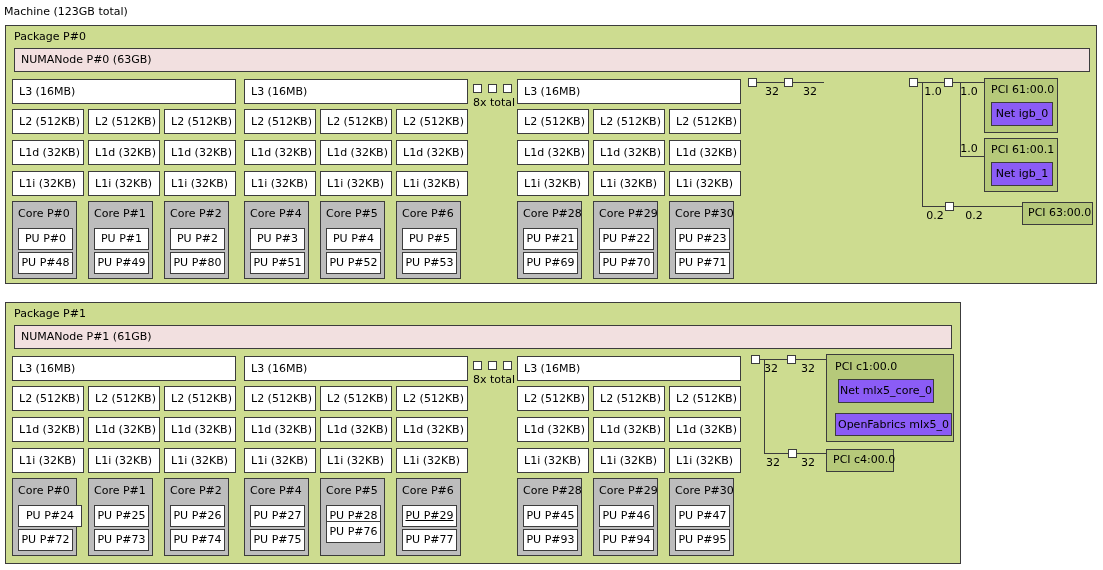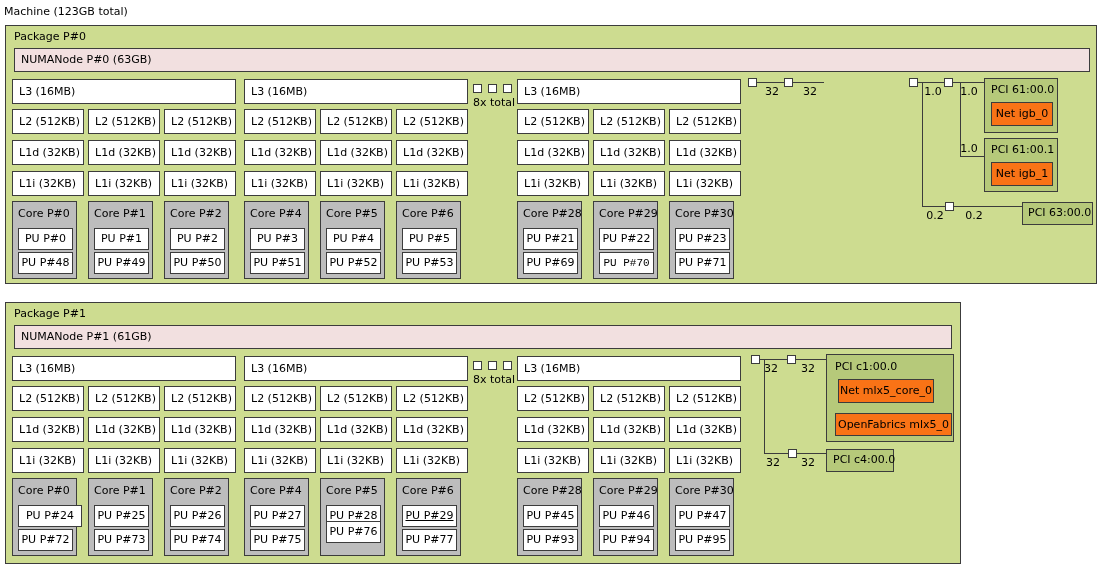--- a/index.html
+++ b/index.html
@@ -8,21 +8,21 @@
   .box{position:absolute;box-sizing:border-box;border:1px solid #3c3c3c;}
   .package{background:#cddc90;}
   .pkg-label{position:absolute;left:8px;top:4px;white-space:nowrap;}
   .numa{background:#f2e0e0;line-height:22px;padding-left:6px;white-space:nowrap;}
   .cache{background:#ffffff;line-height:23px;padding-left:6px;white-space:nowrap;overflow:hidden;}
   .core{background:#bdbdbd;}
   .core-label{position:absolute;left:5px;top:5px;white-space:nowrap;}
   .pu{background:#ffffff;text-align:center;line-height:20px;white-space:nowrap;}
   .pcibox{background:#b6c97a;}
   .pci-title{position:absolute;white-space:nowrap;}
-  .dev{background:#f97316;text-align:center;line-height:21px;white-space:nowrap;overflow:hidden;}
+  .dev{background:#8b5cf6;text-align:center;line-height:21px;white-space:nowrap;overflow:hidden;}
   .blockdev{background:#e3e3e3;padding:3px 0 0 5px;line-height:15px;text-align:left;}
   .blockdev span{display:block;white-space:nowrap;}
   .lk{position:absolute;background:#3c3c3c;}
   .hl{height:1px;}
   .vl{width:1px;}
   .sq{position:absolute;width:9px;height:9px;background:#fff;border:1px solid #3c3c3c;box-sizing:border-box;}
   .spd{position:absolute;width:24px;text-align:center;white-space:nowrap;}
   .elabel{position:absolute;left:458px;top:70px;width:60px;text-align:center;white-space:nowrap;}
   .machine-label{position:absolute;left:4px;top:5px;white-space:nowrap;}
 </style>
@@ -93,21 +93,21 @@
         <div class="core-label">Core P#1</div>
         <div class="box pu" style="left: 5px; top: 26px; width: 55px; height: 22px;">PU P#1</div>
         <div class="box pu" style="left: 5px; top: 50px; width: 55px; height: 22px;">PU P#49</div>
       </div>
       <div class="box cache" style="left: 158px; top: 83px; width: 72px; height: 25px;">L2 (512KB)</div>
       <div class="box cache" style="left: 158px; top: 114px; width: 72px; height: 25px;">L1d (32KB)</div>
       <div class="box cache" style="left: 158px; top: 145px; width: 72px; height: 25px;">L1i (32KB)</div>
       <div class="box core" style="left: 158px; top: 175px; width: 65px; height: 78px;">
         <div class="core-label">Core P#2</div>
         <div class="box pu" style="left: 5px; top: 26px; width: 55px; height: 22px;">PU P#2</div>
-        <div class="box pu" style="left: 5px; top: 50px; width: 55px; height: 22px;">PU P#50</div>
+        <div class="box pu" style="left: 5px; top: 50px; width: 55px; height: 22px;">PU P#80</div>
       </div>
       <div class="box cache" style="left: 238px; top: 53px; width: 224px; height: 25px;">L3 (16MB)</div>
       <div class="box cache" style="left: 238px; top: 83px; width: 72px; height: 25px;">L2 (512KB)</div>
       <div class="box cache" style="left: 238px; top: 114px; width: 72px; height: 25px;">L1d (32KB)</div>
       <div class="box cache" style="left: 238px; top: 145px; width: 72px; height: 25px;">L1i (32KB)</div>
       <div class="box core" style="left: 238px; top: 175px; width: 65px; height: 78px;">
         <div class="core-label">Core P#4</div>
         <div class="box pu" style="left: 5px; top: 26px; width: 55px; height: 22px;">PU P#3</div>
         <div class="box pu" style="left: 5px; top: 50px; width: 55px; height: 22px;">PU P#51</div>
       </div>
@@ -135,21 +135,21 @@
         <div class="core-label">Core P#28</div>
         <div class="box pu" style="left: 5px; top: 26px; width: 55px; height: 22px;">PU P#21</div>
         <div class="box pu" style="left: 5px; top: 50px; width: 55px; height: 22px;">PU P#69</div>
       </div>
       <div class="box cache" style="left: 587px; top: 83px; width: 72px; height: 25px;">L2 (512KB)</div>
       <div class="box cache" style="left: 587px; top: 114px; width: 72px; height: 25px;">L1d (32KB)</div>
       <div class="box cache" style="left: 587px; top: 145px; width: 72px; height: 25px;">L1i (32KB)</div>
       <div class="box core" style="left: 587px; top: 175px; width: 65px; height: 78px;">
         <div class="core-label">Core P#29</div>
         <div class="box pu" style="left: 5px; top: 26px; width: 55px; height: 22px;">PU P#22</div>
-        <div class="box pu" style="left: 5px; top: 50px; width: 55px; height: 22px; font-family: Liberation Mono, monospace;">PU P#70</div>
+        <div class="box pu" style="left: 5px; top: 50px; width: 55px; height: 22px;">PU P#70</div>
       </div>
       <div class="box cache" style="left: 663px; top: 83px; width: 72px; height: 25px;">L2 (512KB)</div>
       <div class="box cache" style="left: 663px; top: 114px; width: 72px; height: 25px;">L1d (32KB)</div>
       <div class="box cache" style="left: 663px; top: 145px; width: 72px; height: 25px;">L1i (32KB)</div>
       <div class="box core" style="left: 663px; top: 175px; width: 65px; height: 78px;">
         <div class="core-label">Core P#30</div>
         <div class="box pu" style="left: 5px; top: 26px; width: 55px; height: 22px;">PU P#23</div>
         <div class="box pu" style="left: 5px; top: 50px; width: 55px; height: 22px;">PU P#71</div>
       </div>
     </div>

